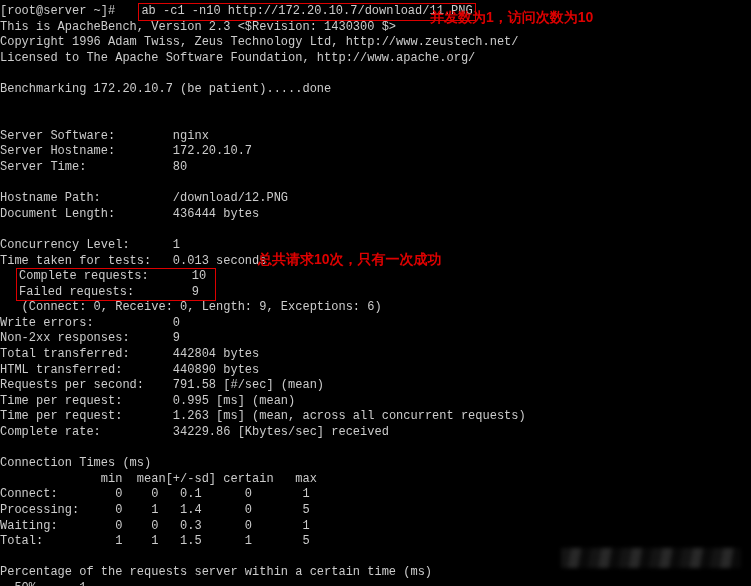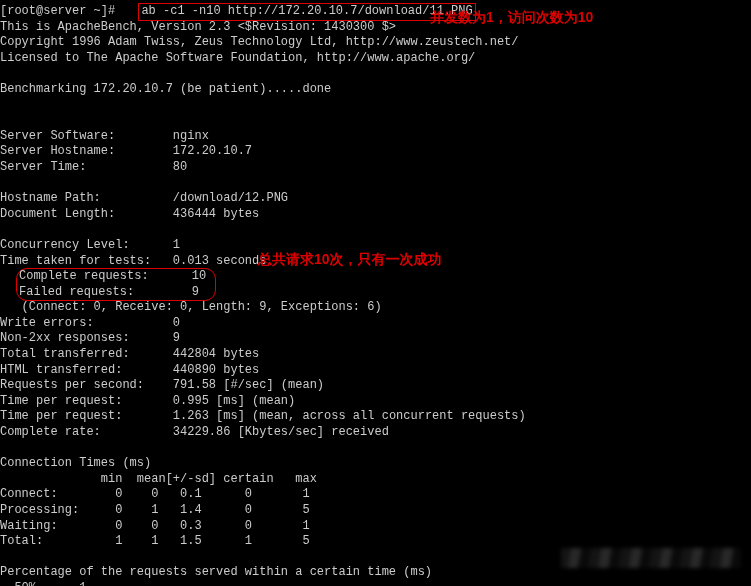--- a/index.html
+++ b/index.html
@@ -54,38 +54,38 @@
 <div class="line">&nbsp;</div>
 <div class="line"><span>Server Software:</span>        <span>nginx</span></div>
 <div class="line"><span>Server Hostname:</span>        <span>172.20.10.7</span></div>
 <div class="line"><span>Server Time:</span>            <span>80</span></div>
 <div class="line">&nbsp;</div>
 <div class="line"><span>Hostname Path:</span>          <span>/download/12.PNG</span></div>
 <div class="line"><span>Document Length:</span>        <span>436444 bytes</span></div>
 <div class="line">&nbsp;</div>
 <div class="line"><span>Concurrency Level:</span>      <span>1</span></div>
 <div class="line"><span>Time taken for tests:</span>   <span>0.013 seconds</span></div>
-<div class="line"><span class="box-red" style="display:inline-block;border-radius:11px;"><span>Complete requests:</span>      <span>10</span>
+<div class="line"><span class="box-red" style="display:inline-block;"><span>Complete requests:</span>      <span>10</span>
 <span>Failed requests:</span>        <span>9</span>  </span></div>
 <div class="line">   (Connect: 0, Receive: 0, Length: 9, Exceptions: 6)</div>
 <div class="line"><span>Write errors:</span>           <span>0</span></div>
 <div class="line"><span>Non-2xx responses:</span>      <span>9</span></div>
 <div class="line"><span>Total transferred:</span>      <span>442804 bytes</span></div>
 <div class="line"><span>HTML transferred:</span>       <span>440890 bytes</span></div>
 <div class="line"><span>Requests per second:</span>    <span>791.58 [#/sec] (mean)</span></div>
 <div class="line"><span>Time per request:</span>       <span>0.995 [ms] (mean)</span></div>
 <div class="line"><span>Time per request:</span>       <span>1.263 [ms] (mean, across all concurrent requests)</span></div>
 <div class="line"><span>Complete rate:</span>          <span>34229.86 [Kbytes/sec] received</span></div>
 <div class="line">&nbsp;</div>
 <div class="line">Connection Times (ms)</div>
 <div class="line">              min  mean[+/-sd] certain   max</div>
 <div class="line">Connect:        0    0   0.1      0       1</div>
 <div class="line">Processing:     0    1   1.4      0       5</div>
 <div class="line">Waiting:        0    0   0.3      0       1</div>
 <div class="line">Total:          1    1   1.5      1       5</div>
 <div class="line">&nbsp;</div>
-<div class="line">Percentage of the requests served within a certain time (ms)</div>
+<div class="line">Percentage of the requests server within a certain time (ms)</div>
 <div class="line">  50%      1</div>
 
 <div class="anno" style="top:8px; left:430px;">并发数为1，访问次数为10</div>
 <div class="anno" style="top:250px; left:258px;">总共请求10次，只有一次成功</div>
 
 <div class="smudge"></div>
 
 </body></html>

